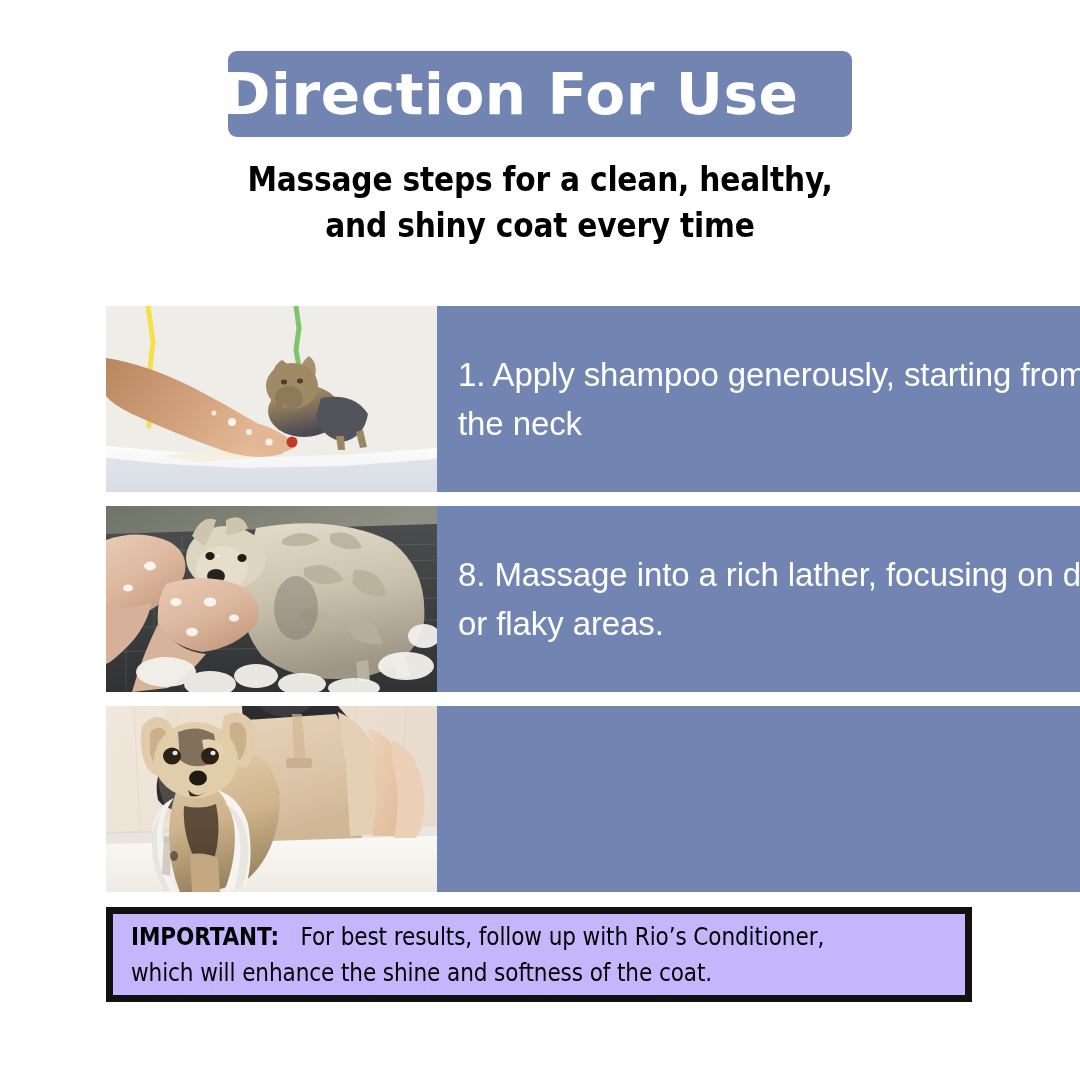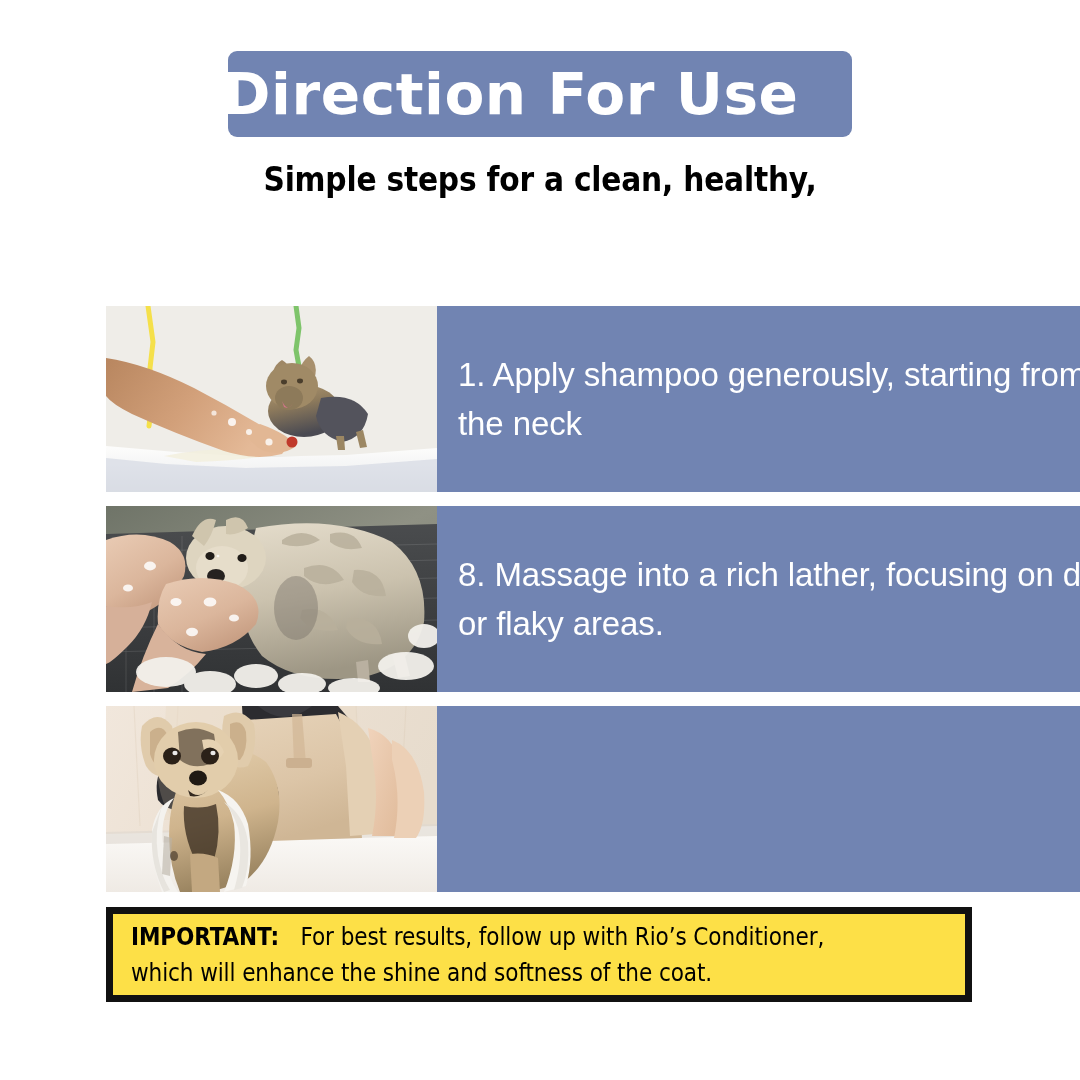--- a/index.html
+++ b/index.html
@@ -108,21 +108,21 @@
 
   
   .note-box {
     position: absolute;
     left: 106px;
     top: 907px;
     width: 866px;
     height: 95px;
     box-sizing: border-box;
     border: 7px solid #111111;
-    background: #fde047;
+    background: #c4b5fd;
     display: flex;
     align-items: center;
   }
   .note-inner {
     padding: 0 14px 0 18px;
     font-family: "DejaVu Sans Condensed", "Liberation Sans Narrow", "Liberation Sans", sans-serif;
     font-size: 24px;
     color: #000000;
     line-height: 1.5;
     letter-spacing: -0.1px;
@@ -134,21 +134,22 @@
 </head>
 <body>
 
 <div class="page">
 
   <div class="title-banner">
     <div class="title-text">Direction For Use</div>
   </div>
 
   <div class="subtitle">
-    <span>Simple steps for a clean, healthy,</span>
+    <span>Massage steps for a clean, healthy,</span>
+    <span class="l2">and shiny coat every time</span>
   </div>
 
   <div class="steps">
 
     <div class="step-row">
       <div class="step-photo">
         <svg viewBox="0 0 331 186" preserveAspectRatio="none" aria-hidden="true">
           <defs>
             <linearGradient id="s1bg" x1="0" y1="0" x2="0" y2="1">
               <stop offset="0" stop-color="#eceae4"></stop>

